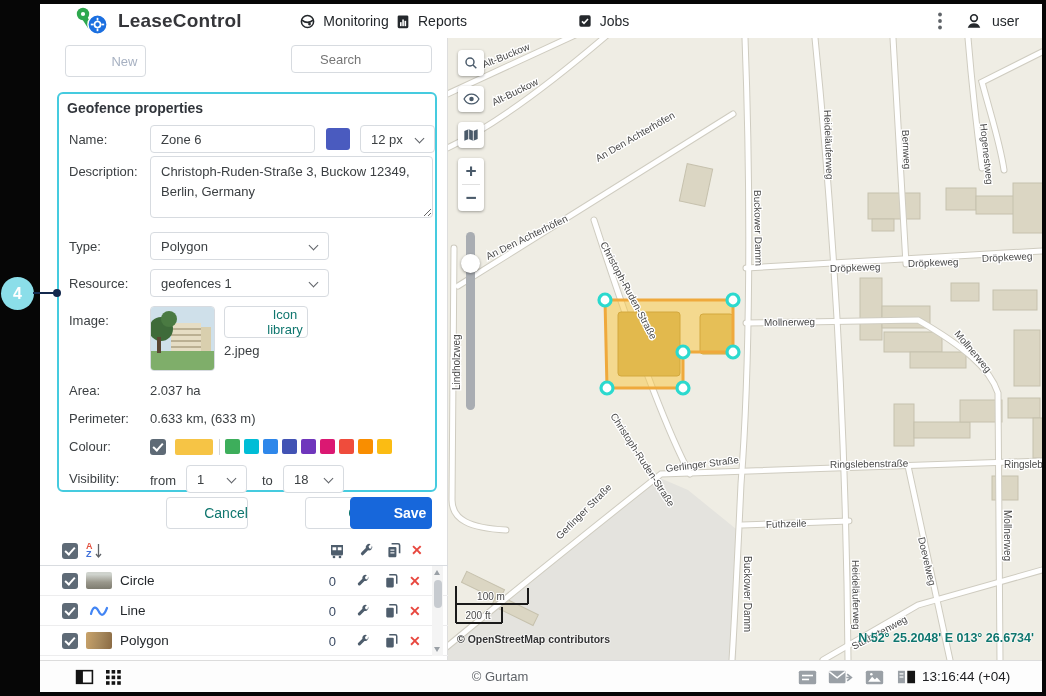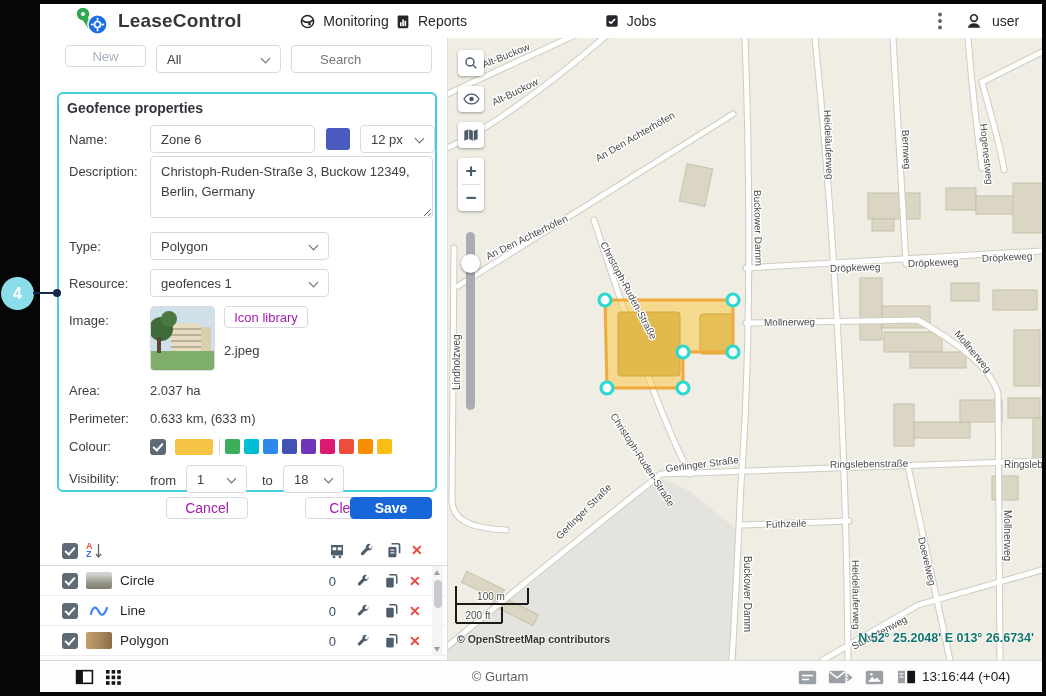--- a/index.html
+++ b/index.html
@@ -9,38 +9,38 @@
   .navbar{position:absolute;left:0;top:0;width:100%;height:34px;background:#fff;border-bottom:1px solid #e3e3e3;}
   .brand{position:absolute;left:34px;top:2px;display:flex;align-items:center;gap:8px;}
   .brand-name{font-size:19px;font-weight:700;color:#35363a;letter-spacing:.2px;}
   .tab{position:absolute;top:0;height:34px;display:flex;align-items:center;gap:7px;justify-content:center;
     font-size:14px;color:#24282c;cursor:pointer;}
   .tab svg{flex:0 0 auto;}
   .tab.active{background:#1569E0;color:#fff;}
   .nav-right{position:absolute;top:0;height:34px;display:flex;align-items:center;}
   
   .panel{position:absolute;left:0;top:34px;width:408px;height:622px;background:#fff;border-right:1px solid #ddd;box-sizing:border-box;}
-  .btn{position:absolute;height:22px;box-sizing:border-box;border:1px solid #d7dbe0;border-radius:4px;background:#fff;
-    display:flex;align-items:center;justify-content:center;font-size:13px;cursor:pointer;}
+  .btn{position:absolute;height:32px;box-sizing:border-box;border:1px solid #d7dbe0;border-radius:4px;background:#fff;
+    display:flex;align-items:center;justify-content:center;font-size:13px;cursor:pointer;padding-left:44px;}
   .inp{position:absolute;height:28px;box-sizing:border-box;border:1px solid #d7dbe0;border-radius:4px;background:#fff;
     font-family:"Liberation Sans",sans-serif;font-size:13px;color:#3c4043;padding:0 10px;outline:none;}
   .sel{position:absolute;height:28px;box-sizing:border-box;border:1px solid #d7dbe0;border-radius:4px;background:#fff;
     display:flex;align-items:center;font-size:13px;color:#3c4043;padding:0 26px 0 10px;cursor:pointer;}
   .sel::after{content:"";position:absolute;right:11px;top:9px;width:6px;height:6px;
     border-right:1.7px solid #5f6368;border-bottom:1.7px solid #5f6368;transform:rotate(45deg);}
   .lbl{position:absolute;font-size:13px;color:#3c4043;white-space:nowrap;}
   .val{position:absolute;font-size:13px;color:#3c4043;white-space:nowrap;}
   .formbox{position:absolute;left:17px;top:54px;width:380px;height:400px;border:2px solid #45CBDF;border-radius:6px;box-sizing:border-box;background:#fff;}
   .form-title{position:absolute;left:8px;top:6px;font-size:14px;font-weight:700;color:#31353b;}
   .swatch{width:15px;height:15px;border-radius:2px;display:inline-block;cursor:pointer;}
   .cbx{position:absolute;width:16px;height:16px;background:#5E6A76;border-radius:3px;cursor:pointer;}
   .cbx::after{content:"";position:absolute;left:5px;top:2px;width:4px;height:8px;border-right:2px solid #fff;border-bottom:2px solid #fff;transform:rotate(42deg);}
   textarea.desc{position:absolute;left:91px;top:62px;width:283px;height:62px;box-sizing:border-box;border:1px solid #d7dbe0;border-radius:4px;
     font-family:"Liberation Sans",sans-serif;font-size:13px;line-height:1.5;color:#3c4043;padding:5px 10px;resize:both;outline:none;}
-  .blue-btn{color:#a21caf;text-align:right;}
+  .blue-btn{color:#0f766e;}
   .primary{background:#1767DB;border-color:#1767DB;color:#fff;font-weight:600;}
   
   .list-head{position:absolute;left:0;top:498px;width:408px;height:30px;border-bottom:1px solid #d9dce0;box-sizing:border-box;}
   .lrow{position:absolute;left:0;width:408px;height:30px;border-bottom:1px solid #ededee;box-sizing:border-box;font-size:13.5px;color:#24282c;}
   .x-ic{font-size:14px;font-weight:700;color:#E8483F;line-height:1;cursor:pointer;}
   .cnt{font-size:13px;color:#3a4a63;}
   .azwrap{position:absolute;display:flex;align-items:center;gap:2px;cursor:pointer;}
   .az{display:flex;flex-direction:column;line-height:8px;font-size:9px;font-weight:700;}
   .az .a{color:#E25241;} .az .z{color:#3E6FD9;}
   .thumb{position:absolute;width:26px;height:17px;border-radius:2px;}
@@ -104,21 +104,21 @@
     </div>
     <div class="tab" style="left:352px;width:78px;">
       <svg width="16" height="17" viewBox="0 0 24 24">
         <rect x="4" y="3" width="16" height="19" rx="2" fill="#24282c"></rect>
         <rect x="7.5" y="13" width="2.4" height="6" fill="#fff"></rect>
         <rect x="10.9" y="9" width="2.4" height="10" fill="#fff"></rect>
         <rect x="14.3" y="11" width="2.4" height="8" fill="#fff"></rect>
       </svg>
       <span>Reports</span>
     </div>
-    <div class="tab" style="left:559px;width:62px;">
+    <div class="tab" style="left:532px;width:62px;">
       <svg width="16" height="16" viewBox="0 0 24 24">
         <rect x="3.5" y="3.5" width="17" height="17" rx="2.5" fill="#24282c"></rect>
         <path d="M7.5 12.5 l3 3 6-6.5" fill="none" stroke="#fff" stroke-width="2.4"></path>
       </svg>
       <span>Jobs</span>
     </div>
 
     <div class="nav-right" style="left:890px;width:20px;justify-content:center;">
       <svg width="4" height="18" viewBox="0 0 4 18">
         <circle cx="2" cy="2.5" r="1.9" fill="#5f6368"></circle>
@@ -131,23 +131,20 @@
         <circle cx="12" cy="8.5" r="4" fill="none" stroke="#24282c" stroke-width="2"></circle>
         <path d="M4.5 20 a8 8 0 0 1 15 0 z" fill="#24282c"></path>
       </svg>
     </div>
     <div class="nav-right" style="left:952px;font-size:14px;color:#24282c;">user</div>
   </div>
 
   <div class="panel">
 
     <button class="btn" style="left:25px;top:7px;width:81px;color:#A7B1C2;">New</button>
-    <div class="sel" style="left:116px;top:7px;width:125px;">
-      <span>All</span>
-    </div>
     <div style="position:absolute;left:251px;top:7px;width:141px;height:28px;">
       <svg style="position:absolute;left:9px;top:7px;" width="14" height="14" viewBox="0 0 24 24">
         <circle cx="10.5" cy="10.5" r="6.5" fill="none" stroke="#80868b" stroke-width="2.4"></circle>
         <line x1="15.5" y1="15.5" x2="21" y2="21" stroke="#80868b" stroke-width="2.4"></line>
       </svg>
       <input class="inp" style="left: 0px; top: 0px; width: 141px; padding-left: 28px;" placeholder="Search">
     </div>
 
     <div class="formbox">
       <div class="form-title">Geofence properties</div>

